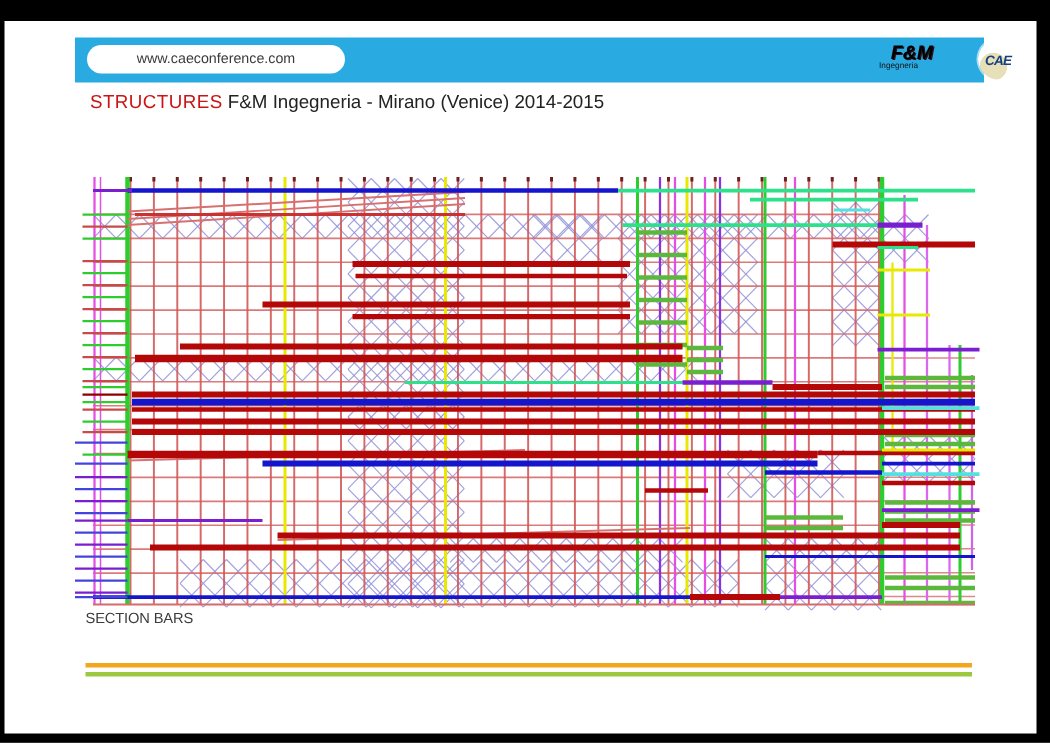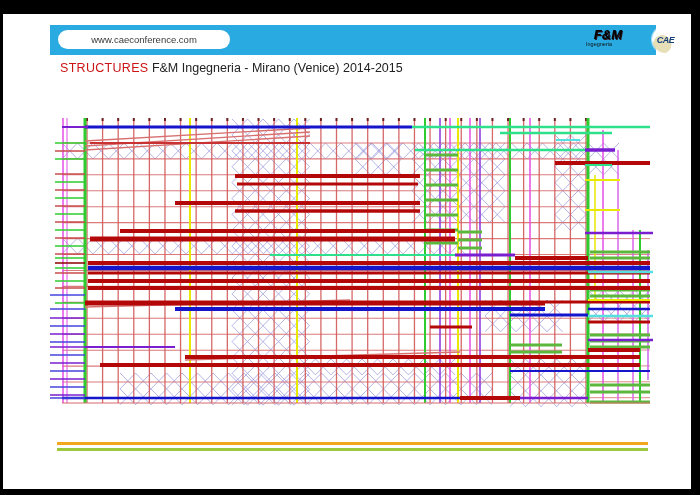--- a/index.html
+++ b/index.html
@@ -858,17 +858,18 @@
       <line x1="50" y1="355" x2="85" y2="355" stroke="#4444dd" stroke-width="1.5"></line>
       <line x1="50" y1="363" x2="85" y2="363" stroke="#7a1fd0" stroke-width="1.5"></line>
       <line x1="50" y1="371" x2="85" y2="371" stroke="#4444dd" stroke-width="1.5"></line>
       <line x1="50" y1="379" x2="85" y2="379" stroke="#7a1fd0" stroke-width="1.5"></line>
       <line x1="50" y1="387" x2="85" y2="387" stroke="#4444dd" stroke-width="1.5"></line>
       <line x1="50" y1="395" x2="85" y2="395" stroke="#7a1fd0" stroke-width="1.5"></line>
       <line x1="50" y1="398" x2="85" y2="398" stroke="#4444dd" stroke-width="1.5"></line>
     </svg>
 
   <div class="caption">
+    <span>SECTION BARS</span>
   </div>
 
   <div class="stripe orange" style="background: rgb(242, 167, 31);"></div>
   <div class="stripe green" style="background: rgb(155, 200, 62);"></div>
 </div>
 
 </body></html>

